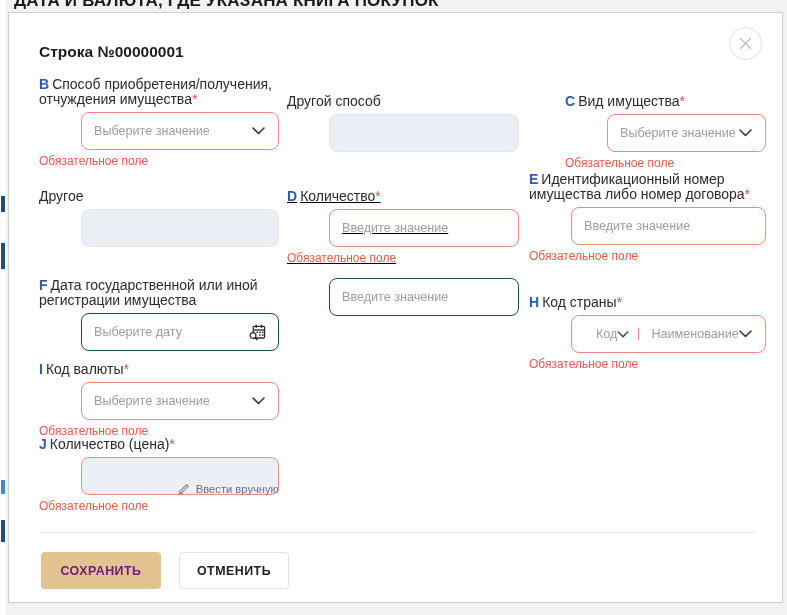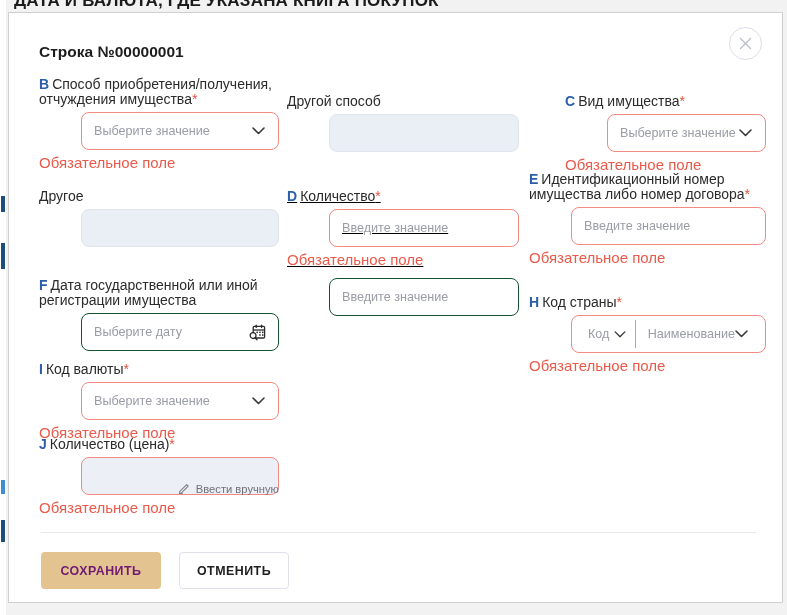--- a/index.html
+++ b/index.html
@@ -134,28 +134,28 @@
     white-space: nowrap;
     overflow: hidden;
   }
   .caret {
     margin-right: 13px;
     flex: 0 0 auto;
     display: flex;
     align-items: center;
   }
   .errmsg {
-    font-size: 15px;
+    font-size: 12px;
     color: #ea5a4a;
     margin-top: 4px;
   }
   
   .split {
     display: flex;
-    padding: 4px;
+    padding: 12px;
   }
   .split .seg-code {
     width: 74px;
     display: flex;
     align-items: center;
     border-right: 1px solid #f08a82;
     height: 100%;
     box-sizing: border-box;
   }
   .split .seg-name {

